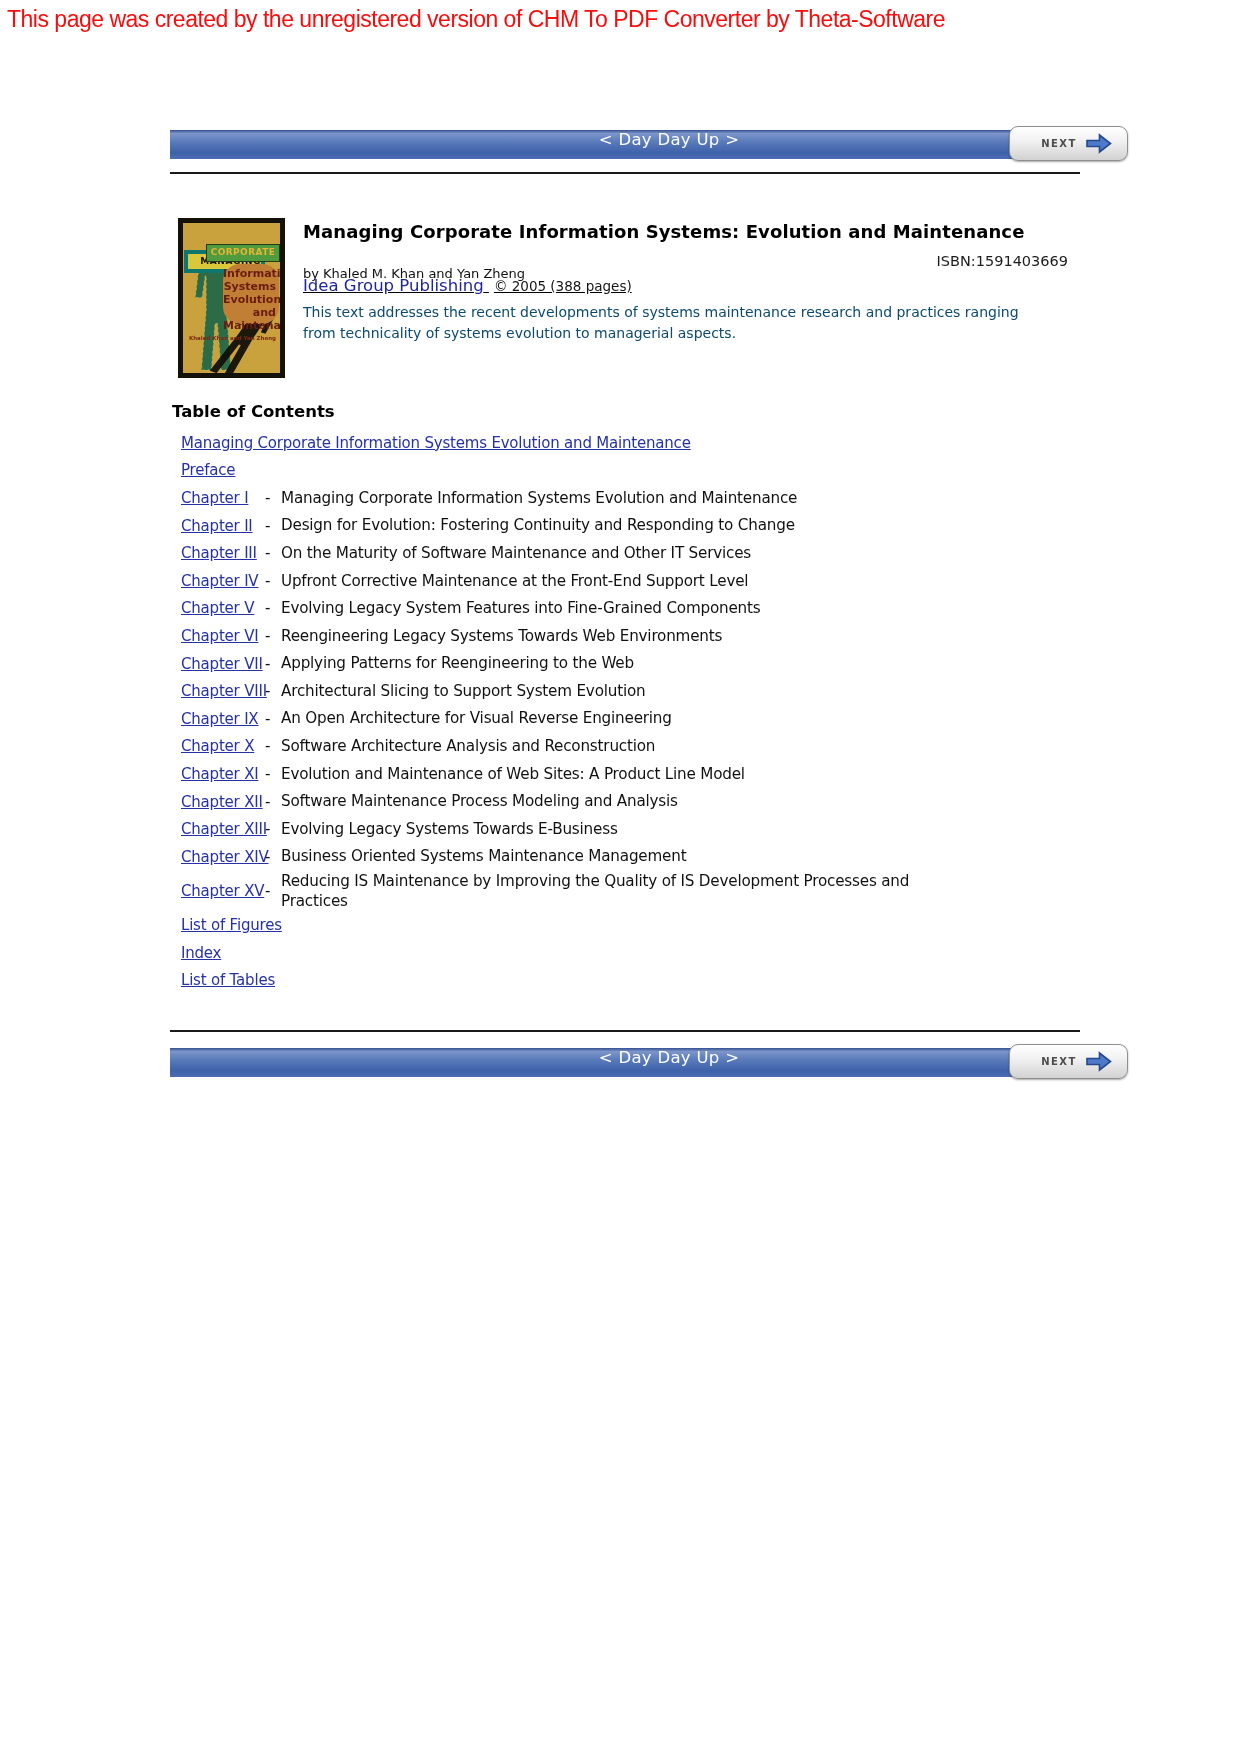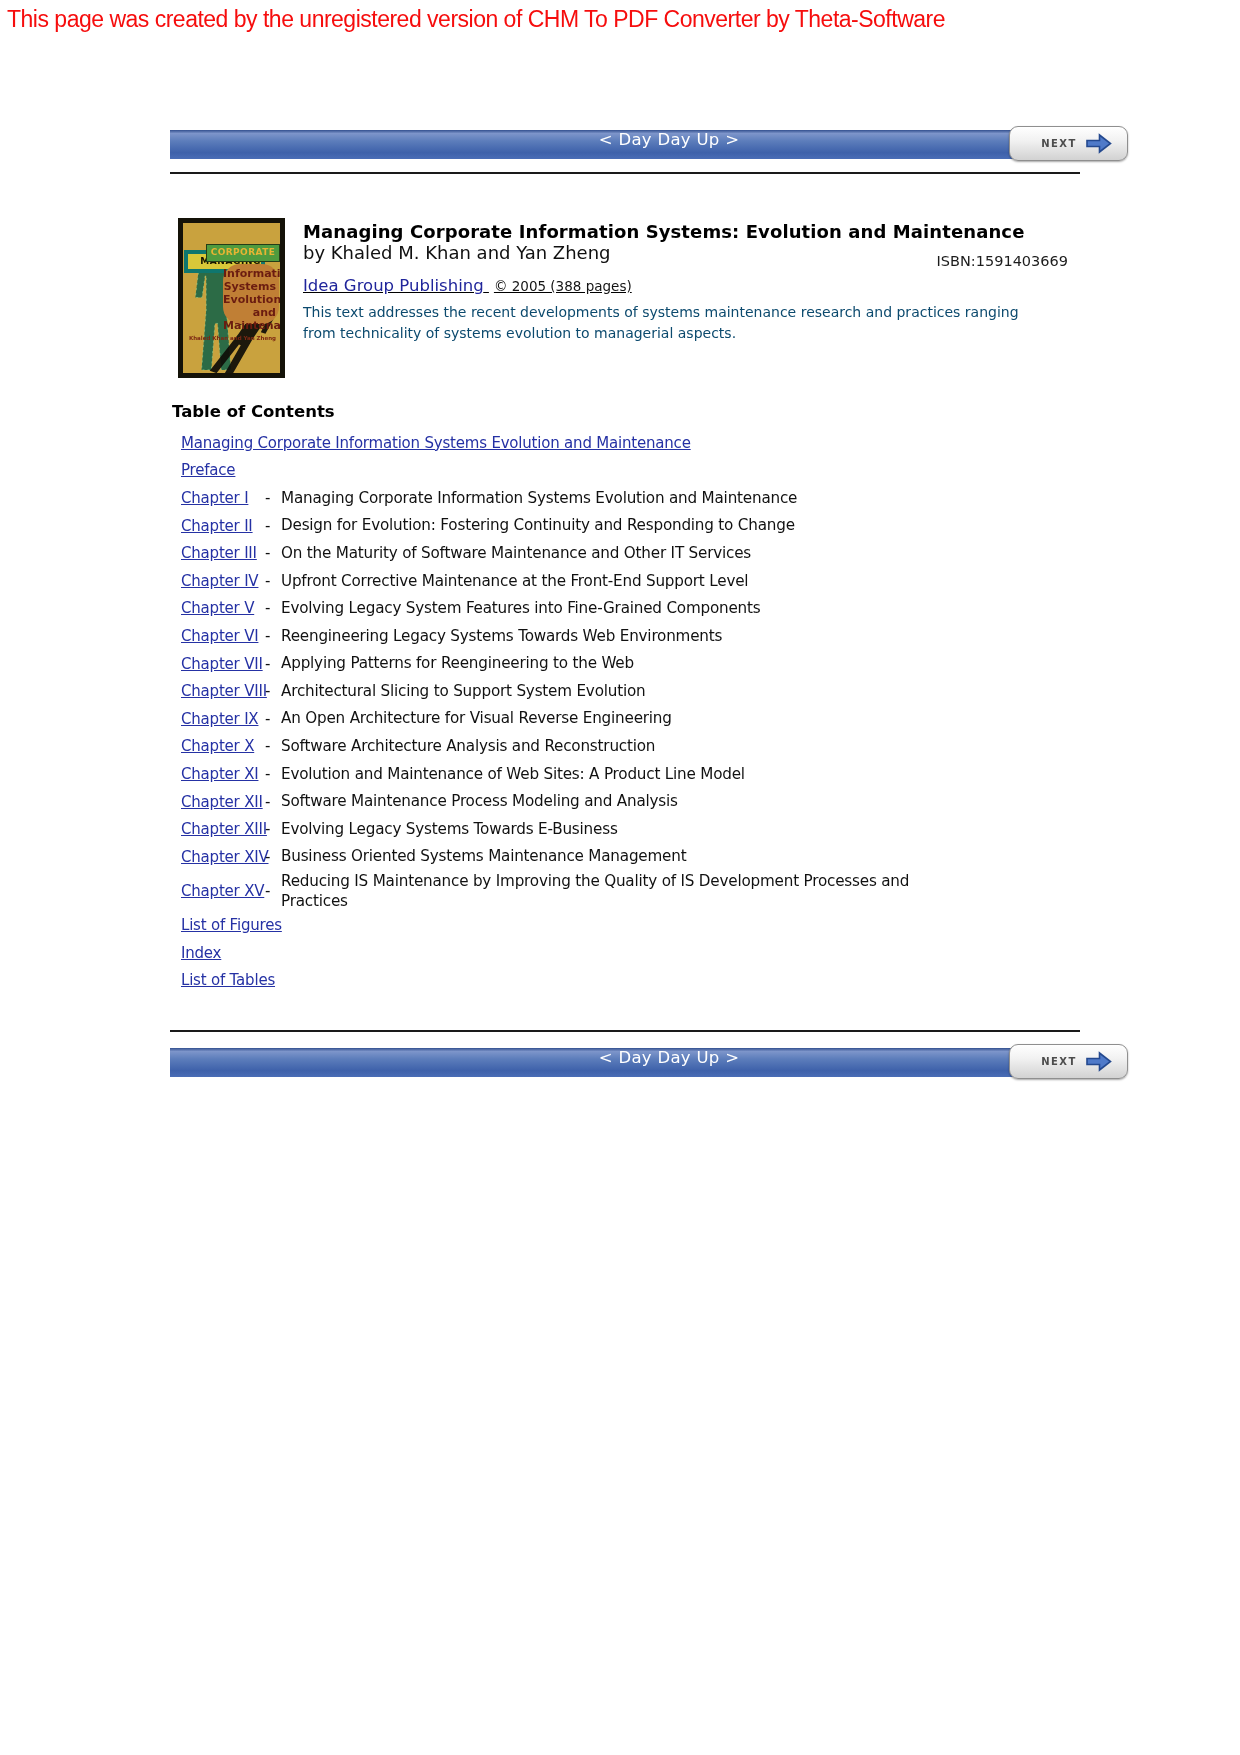--- a/index.html
+++ b/index.html
@@ -43,21 +43,21 @@
             color:#6b1c10;font-size:11px;font-weight:bold;text-align:right;
             padding:3px 3px 0 0;line-height:13px;box-sizing:border-box;border-radius:17px;}
   .cov-person{position:absolute;left:7px;top:26px;}
   .cov-shadow{position:absolute;left:40px;top:68px;transform:rotate(20deg) skewX(-14deg);opacity:0.92;}
   .cov-authors{position:absolute;right:4px;top:112px;color:#7d2914;font-size:5.5px;
                font-weight:bold;text-align:right;line-height:7px;}
 
   
   .book-title{position:absolute;left:303px;top:221px;width:770px;
               font-size:18px;font-weight:bold;color:#000;letter-spacing:0.1px;}
-  .book-byline{position:absolute;left:303px;top:242px;font-size:18px;color:#101010;}
+  .book-byline{position:absolute;left:303px;top:266px;font-size:13px;color:#101010;}
   .book-isbn{position:absolute;right:172px;top:253px;font-size:14.5px;color:#1c1c1c;}
   .book-pub{position:absolute;left:303px;top:276px;font-size:16.5px;text-decoration:underline;}
   .book-pub .pub-name{color:#20259b;cursor:pointer;}
   .book-pub .pub-meta{color:#141414;font-size:13.5px;margin-left:5px;}
   .book-desc{position:absolute;left:303px;top:302px;width:752px;
              font-size:14px;color:#0c4a6e;line-height:21px;}
 
   
   .toc-heading{position:absolute;left:172px;top:402px;font-size:16.5px;font-weight:bold;color:#000;text-align:right;}
   .toc-rows{position:absolute;left:181px;top:429px;width:900px;}

